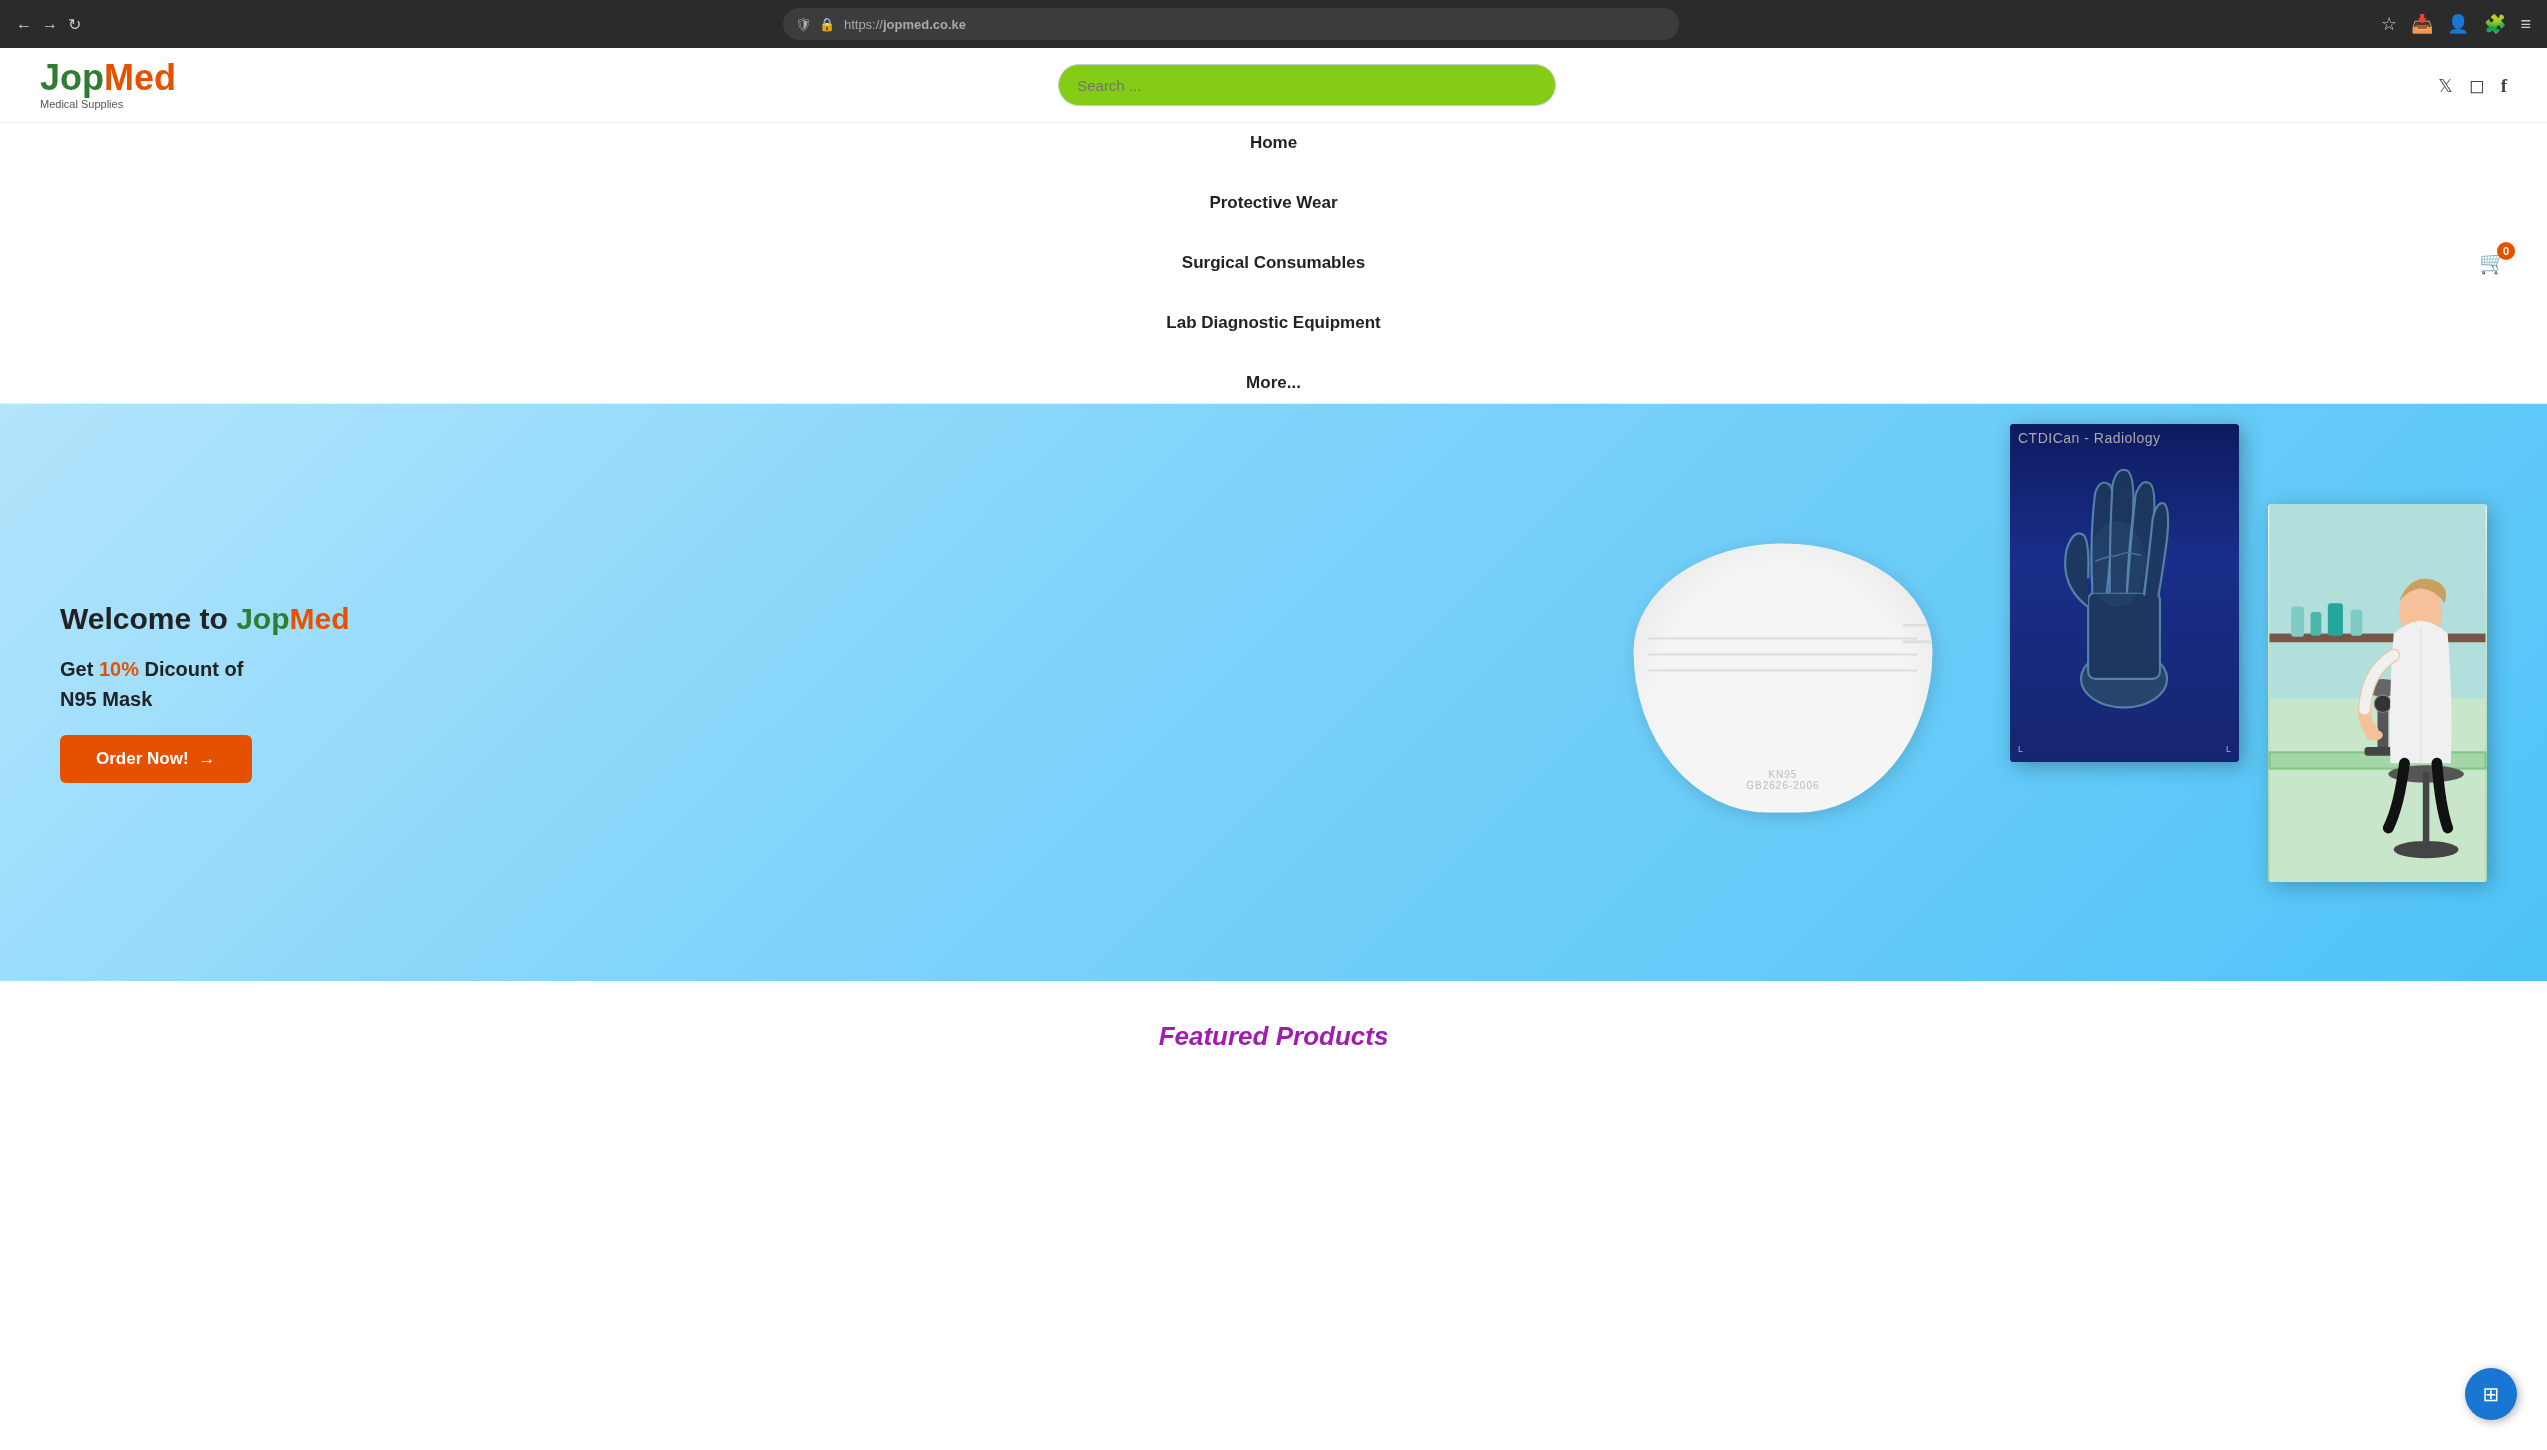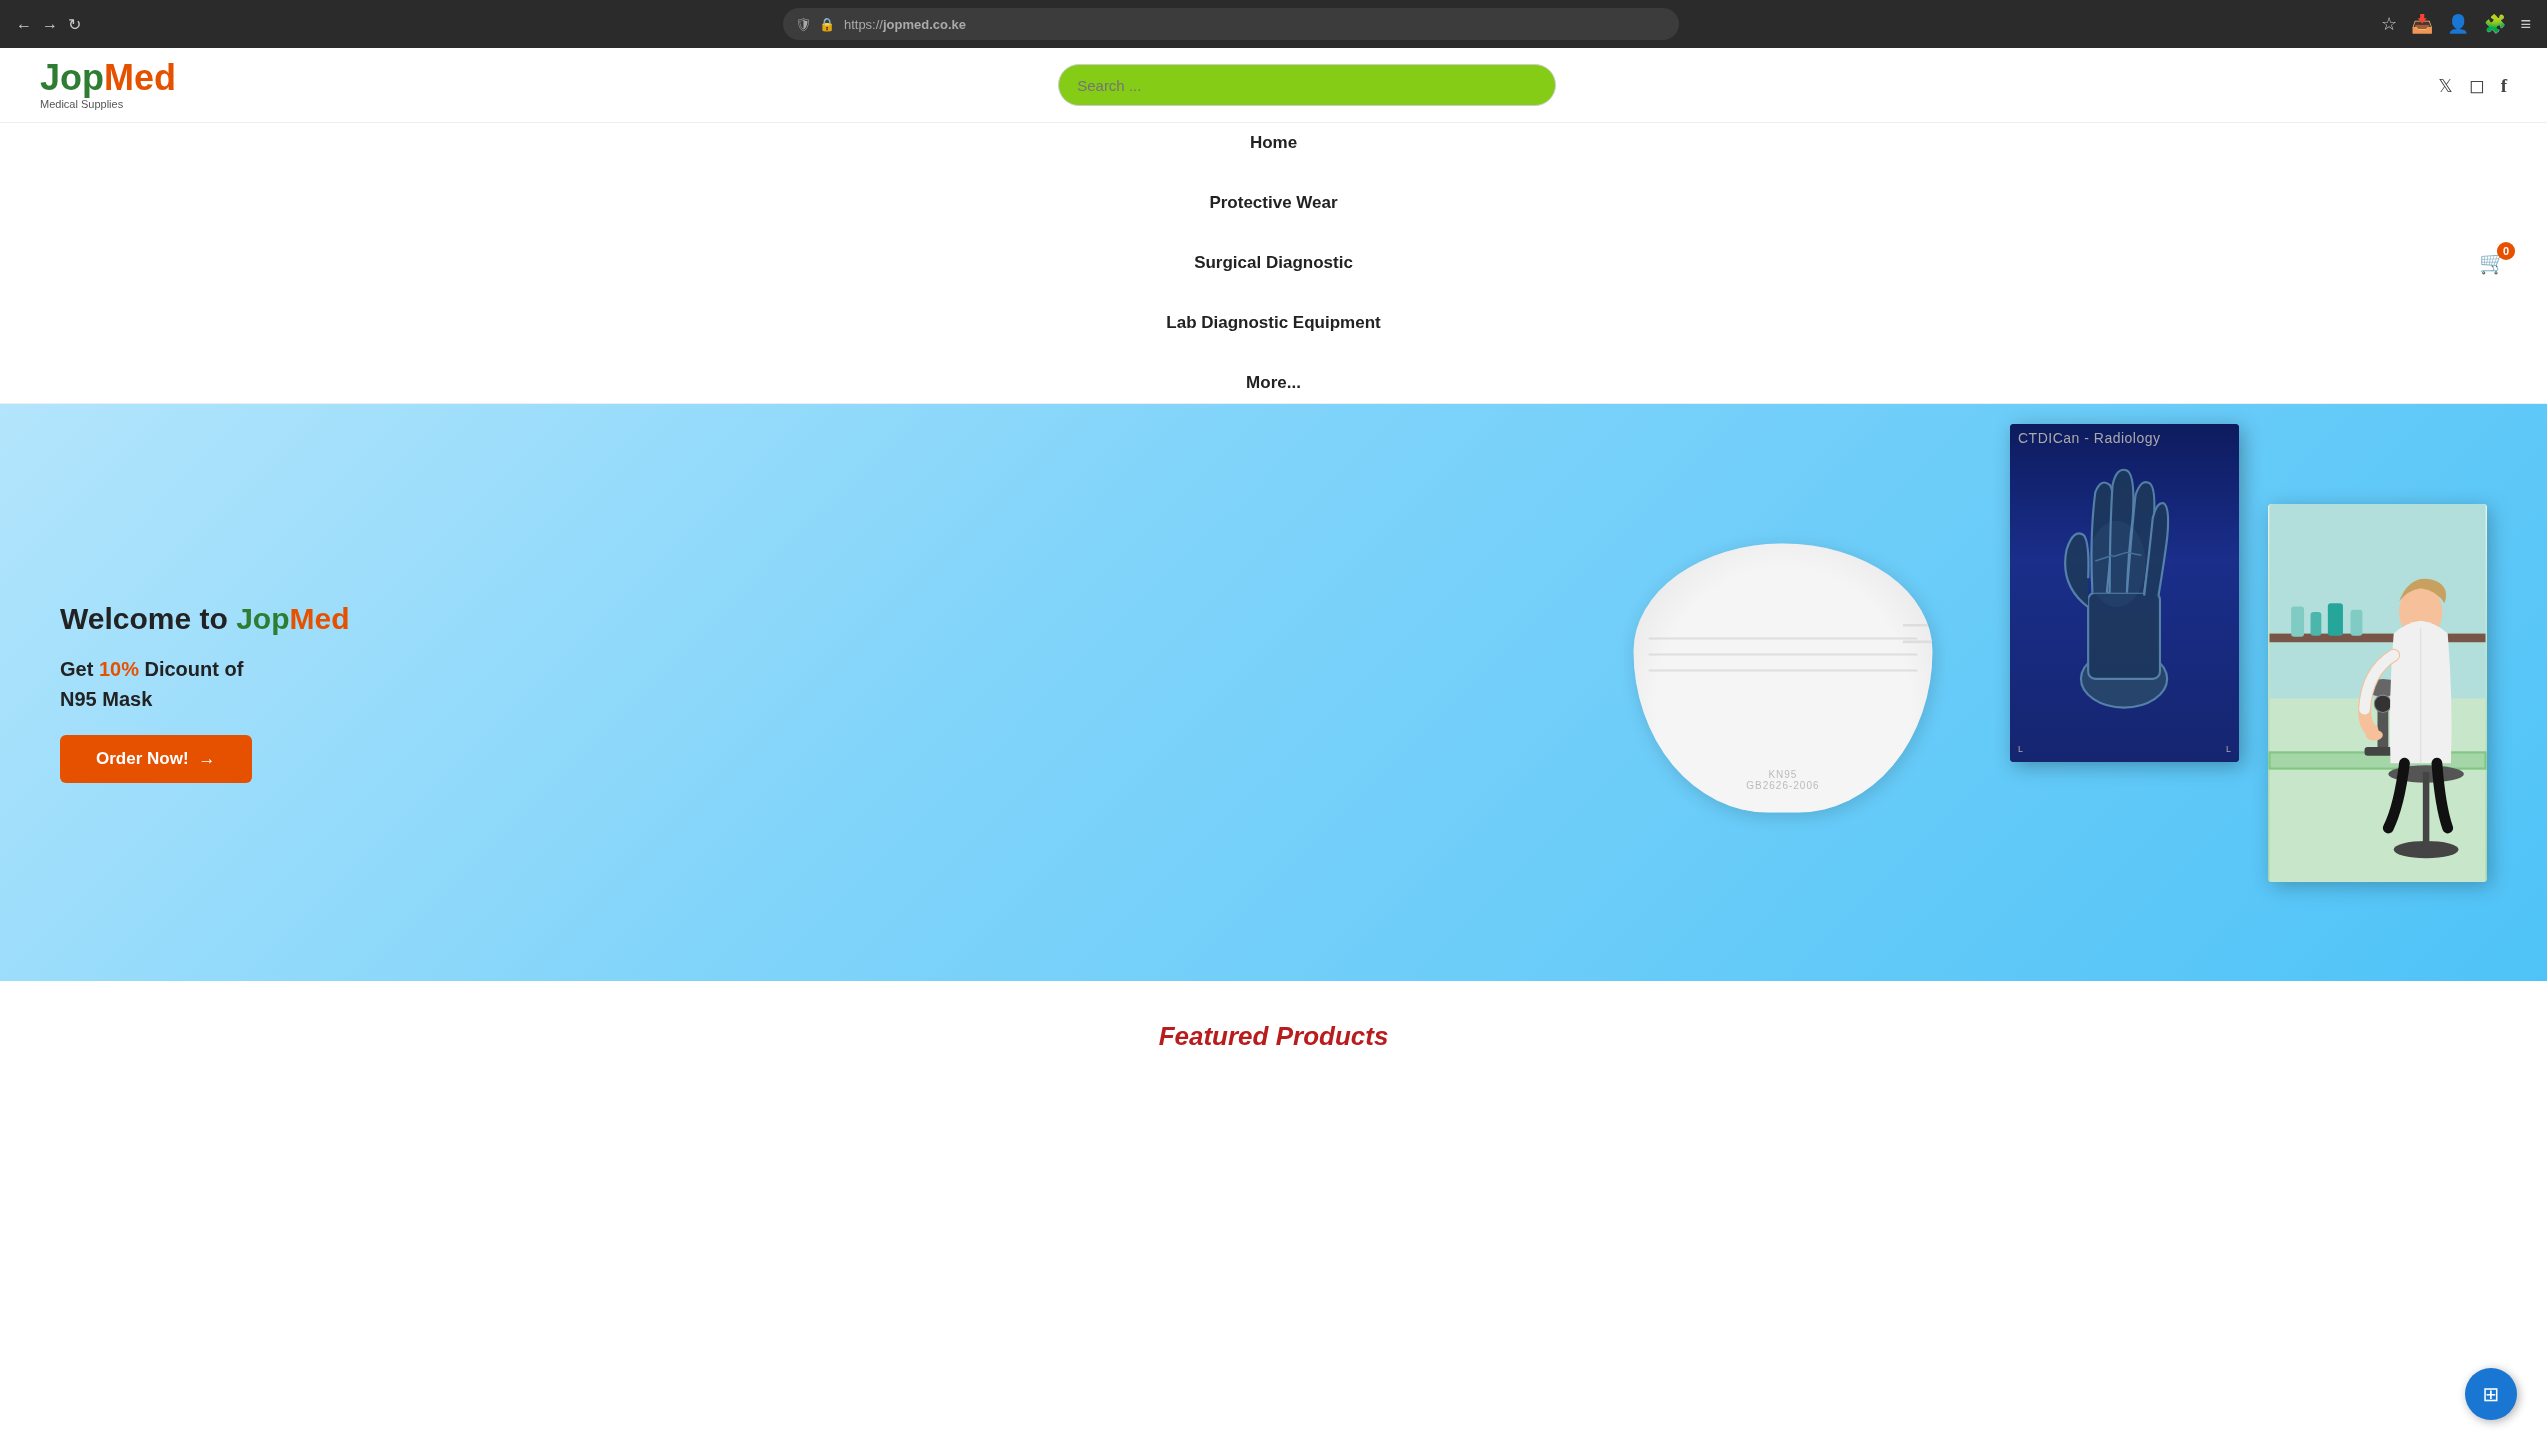--- a/index.html
+++ b/index.html
@@ -289,21 +289,21 @@
     
     .featured-section {
       background: #fff;
       padding: 40px;
       text-align: center;
     }
     .featured-title {
       font-size: 26px;
       font-style: italic;
       font-weight: bold;
-      color: #b91c1c;
+      color: #a21caf;
       margin-bottom: 30px;
     }
 
     
     .fab {
       position: fixed;
       bottom: 30px;
       right: 30px;
       width: 52px;
       height: 52px;
@@ -365,21 +365,21 @@
     </a>
     <a href="#" class="social-icon">
       <span style="font-size:19px; font-weight:bold; font-family:Georgia,serif;">f</span>
     </a>
   </div>
 </div>
 
 <nav class="site-nav">
   <a class="nav-link" href="#">Home</a>
   <a class="nav-link" href="#">Protective Wear</a>
-  <a class="nav-link" href="#">Surgical Diagnostic</a>
+  <a class="nav-link" href="#">Surgical Consumables</a>
   <a class="nav-link" href="#">Lab Diagnostic Equipment</a>
   <a class="nav-link" href="#">More...</a>
   <div class="cart-wrapper">
     <div class="cart-icon-wrap">
       <span style="font-size:22px;">🛒</span>
       <div class="cart-badge">0</div>
     </div>
   </div>
 </nav>
 

